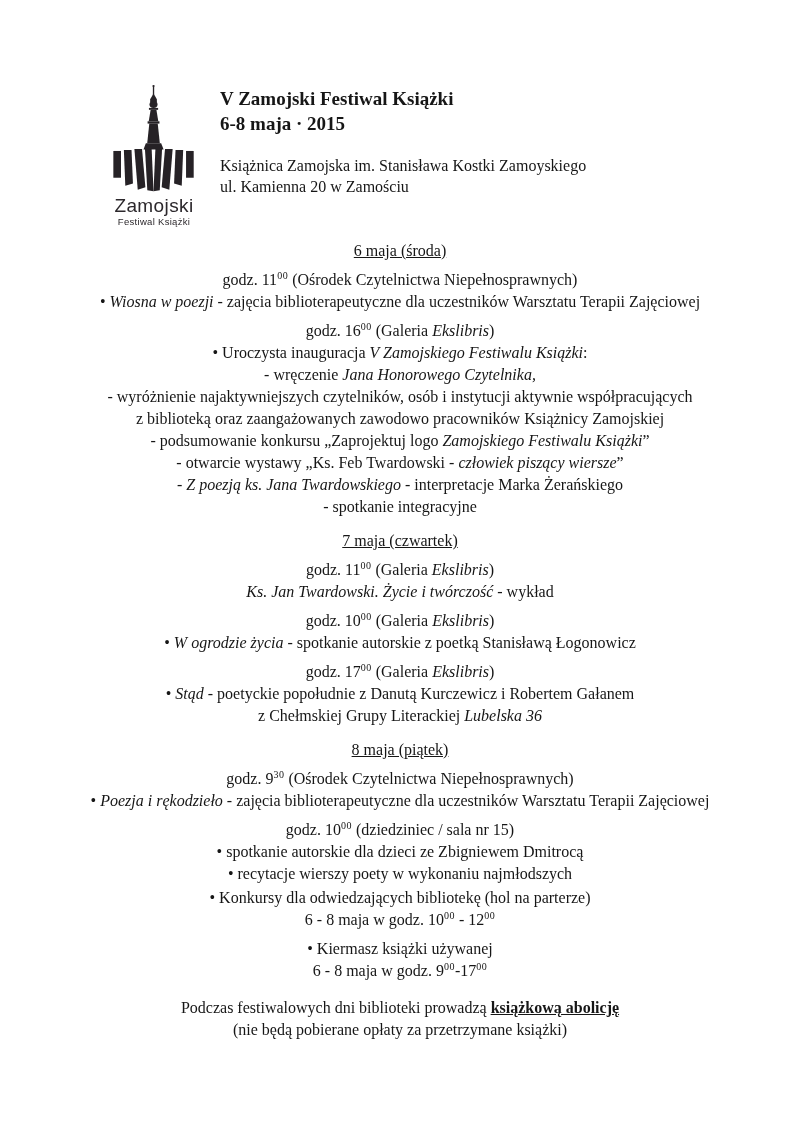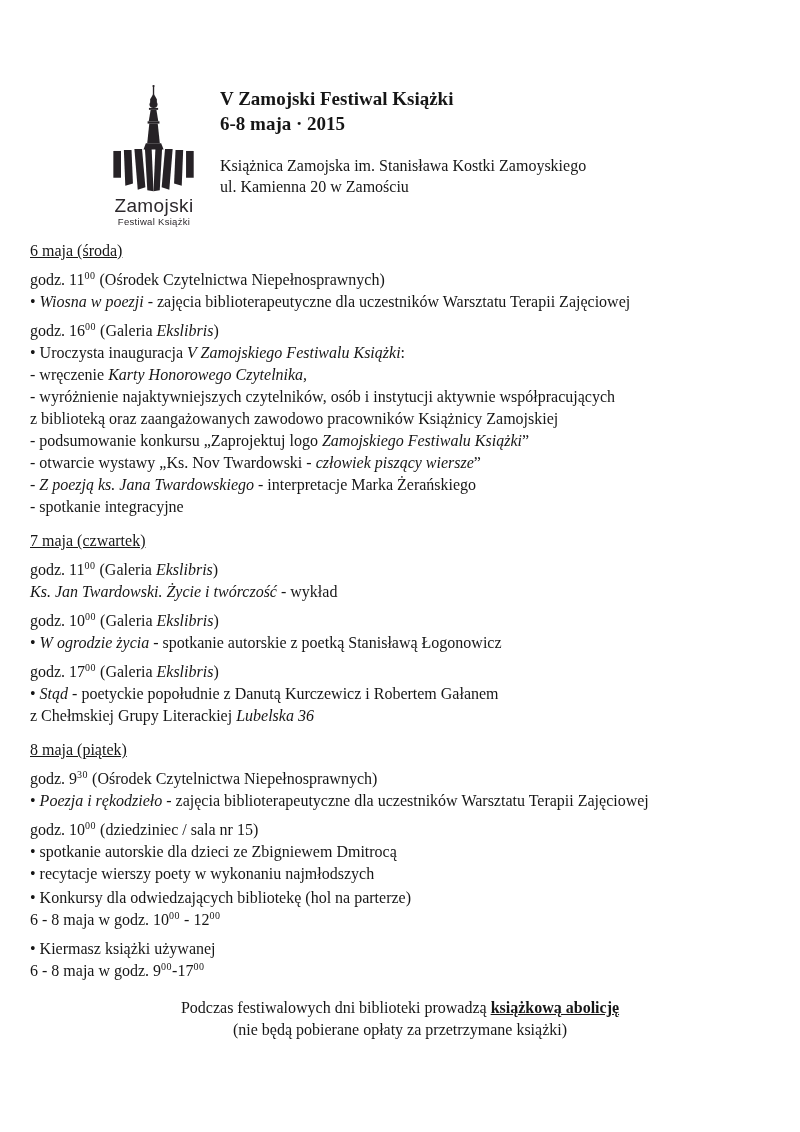--- a/index.html
+++ b/index.html
@@ -27,21 +27,21 @@
     letter-spacing:.3px;line-height:12px;
   }
   .head-text{margin-left:12px;padding-top:2px;}
   .doc-title,.doc-date{font-size:19px;font-weight:bold;line-height:25px;}
   .org-block{margin-top:19px;}
   .org-line{line-height:21px;}
 
   .program-label{text-align:center;margin-top:-26px;line-height:22px;}
 
   
-  .content{}
+  .content{text-align:center;}
   .day-heading{font-size:16px;font-weight:normal;margin:12px 0 4px;line-height:22px;}
   .day-heading .u{text-decoration:underline;}
   .para{margin-top:7px;}
   .para.gap-lg{margin-top:2px;}
   .line{line-height:22px;}
   .line em{font-style:italic;}
   .line strong{font-weight:bold;text-decoration:underline;}
   .line sup{font-size:10px;line-height:0;vertical-align:super;letter-spacing:.5px;}
   .festival-footer{margin-top:15px;text-align:center;}
 </style>
@@ -97,25 +97,25 @@
   <div class="content">
       <section>
         <h2 class="day-heading"><span class="u">6 maja (środa)</span></h2>
         <div class="para">
           <div class="line"><span>godz. 11</span><sup>00</sup><span> (Ośrodek Czytelnictwa Niepełnosprawnych)</span></div>
           <div class="line"><span>• </span><em>Wiosna w poezji</em><span> - zajęcia biblioterapeutyczne dla uczestników Warsztatu Terapii Zajęciowej</span></div>
         </div>
         <div class="para">
           <div class="line"><span>godz. 16</span><sup>00</sup><span> (Galeria </span><em>Ekslibris</em><span>)</span></div>
           <div class="line"><span>• Uroczysta inauguracja </span><em>V Zamojskiego Festiwalu Książki</em><span>:</span></div>
-          <div class="line"><span>- wręczenie </span><em>Karty Honorowego Czytelnika,</em></div>
+          <div class="line"><span>- wręczenie </span><em>Jana Honorowego Czytelnika,</em></div>
           <div class="line"><span>- wyróżnienie najaktywniejszych czytelników, osób i instytucji aktywnie współpracujących</span></div>
           <div class="line"><span>z biblioteką oraz zaangażowanych zawodowo pracowników Książnicy Zamojskiej</span></div>
           <div class="line"><span>- podsumowanie konkursu „Zaprojektuj logo </span><em>Zamojskiego Festiwalu Książki</em><span>”</span></div>
-          <div class="line"><span>- otwarcie wystawy „Ks. Nov Twardowski - </span><em>człowiek piszący wiersze</em><span>”</span></div>
+          <div class="line"><span>- otwarcie wystawy „Ks. Feb Twardowski - </span><em>człowiek piszący wiersze</em><span>”</span></div>
           <div class="line"><span>- </span><em>Z poezją ks. Jana Twardowskiego</em><span> - interpretacje Marka Żerańskiego</span></div>
           <div class="line"><span>- spotkanie integracyjne</span></div>
         </div>
       </section>
       <section>
         <h2 class="day-heading"><span class="u">7 maja (czwartek)</span></h2>
         <div class="para">
           <div class="line"><span>godz. 11</span><sup>00</sup><span> (Galeria </span><em>Ekslibris</em><span>)</span></div>
           <div class="line"><em>Ks. Jan Twardowski. Życie i twórczość</em><span> - wykład</span></div>
         </div>

